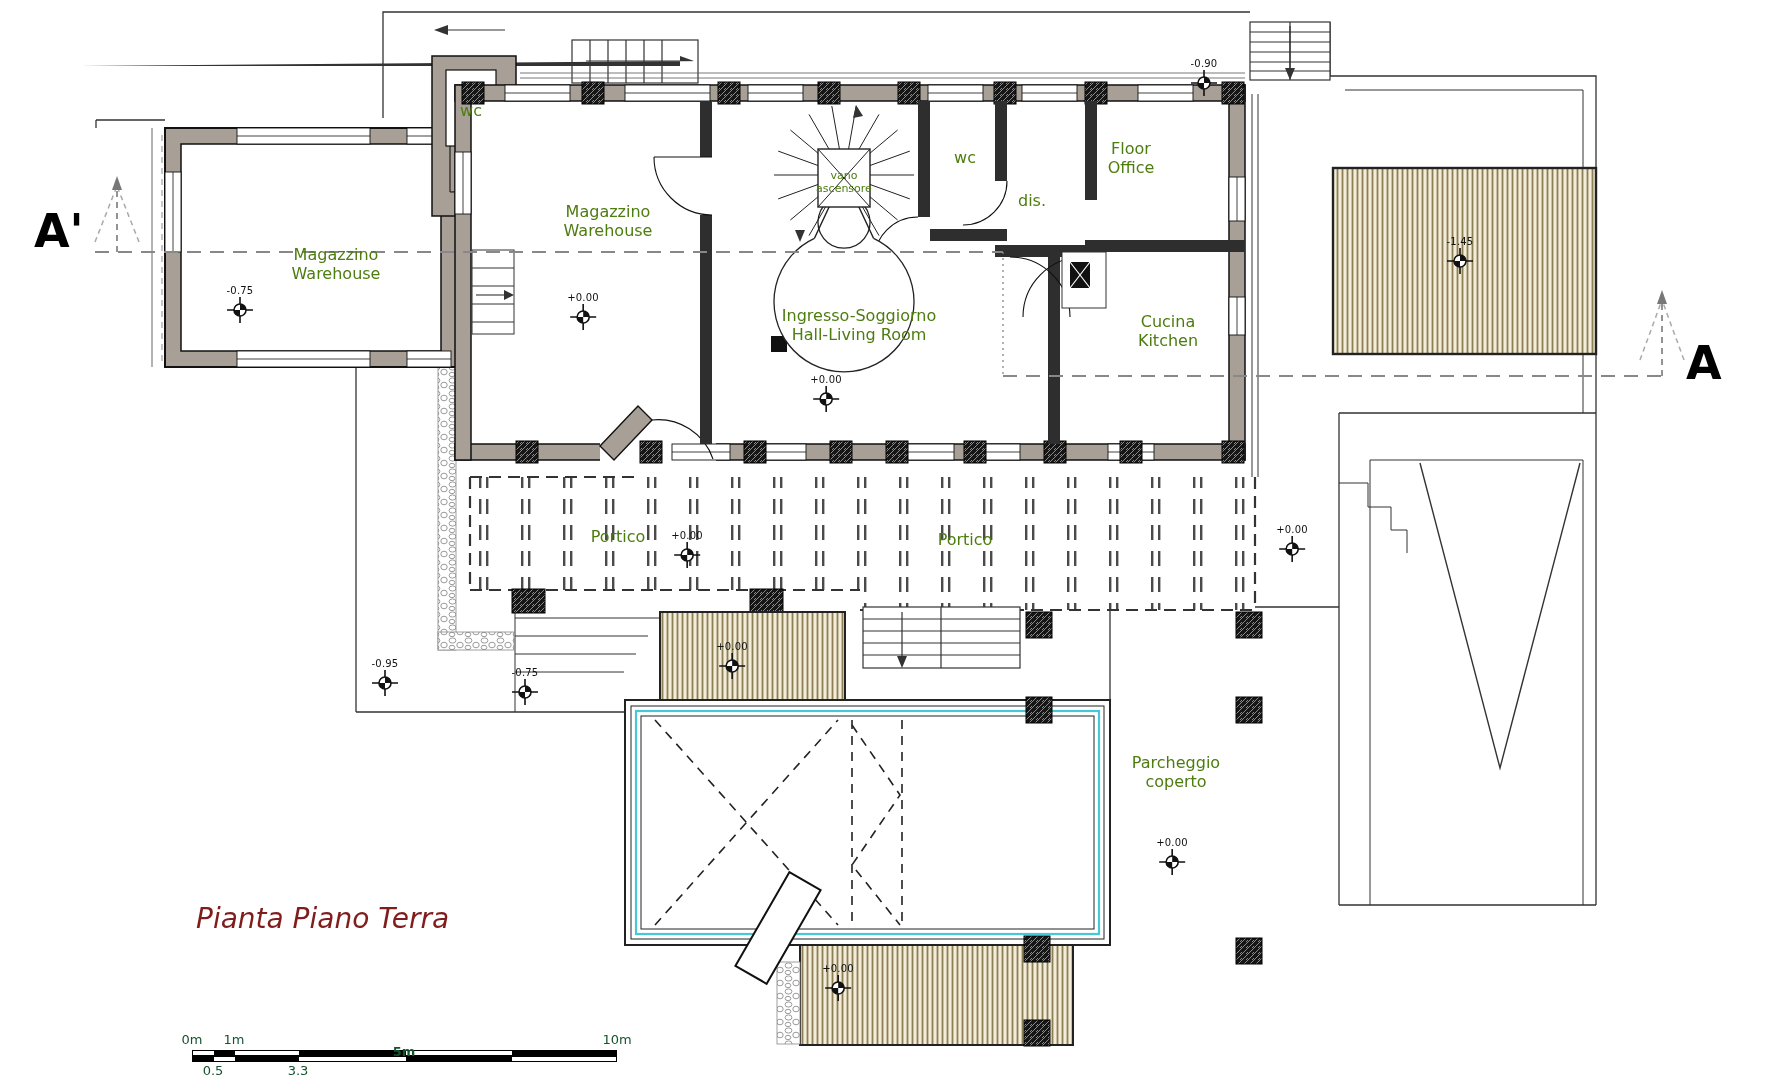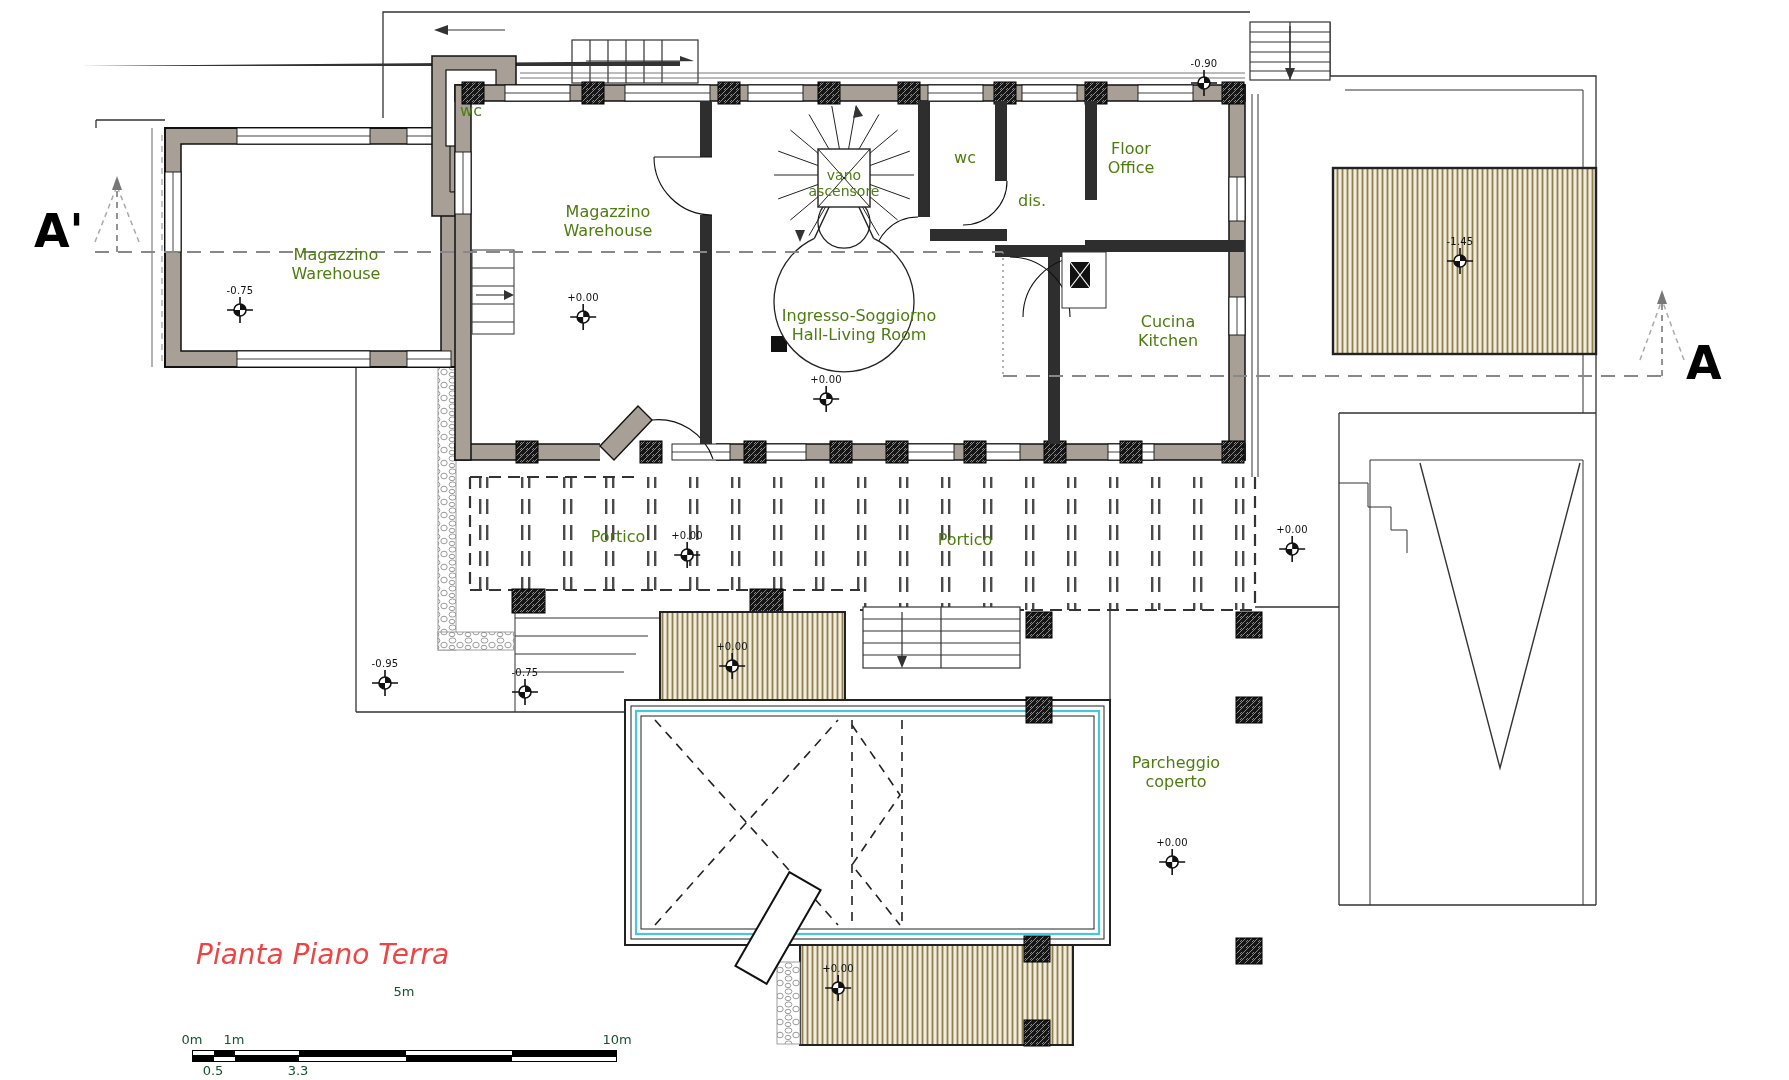--- a/index.html
+++ b/index.html
@@ -2,27 +2,27 @@
 <html><head>
 <meta charset="utf-8">
 <style>
   html,body{margin:0;padding:0;background:#fff;}
   #canvas{position:relative;width:1789px;height:1080px;background:#fff;overflow:hidden;
           font-family:"DejaVu Sans",sans-serif;}
   #plan{position:absolute;left:0;top:0;}
   .room-label{position:absolute;transform:translate(-50%,-50%);text-align:center;
 ryle    font:italic 13.5px/1.25 "DejaVu Sans",sans-serif;color:#4d7c0f;white-space:nowrap;}
   .room-label span{display:block;}
-  .room-label.small{font-size:14px;line-height:1.15;}
+  .room-label.small{font-size:11px;line-height:1.15;}
   .elev{position:absolute;transform:translate(-50%,-26px);display:flex;flex-direction:column;
         align-items:center;}
   .elev .val{font:10px "DejaVu Sans",sans-serif;color:#111;letter-spacing:.2px;}
   .sec{position:absolute;font:bold 46px "DejaVu Sans",sans-serif;color:#000;}
   .title-block{position:absolute;left:196px;top:900px;font:italic 28px/1.35 "DejaVu Sans",sans-serif;
-        color:#ef4444;margin-top:36px;}
+        color:#7f1d1d;}
   .bar{position:absolute;left:192px;width:425px;height:6px;border:1px solid #000;box-sizing:border-box;}
   #bar-top{top:1050px;background:linear-gradient(to right,#fff 0 21px,#000 21px 42px,#fff 42px 106px,#000 106px 213px,#fff 213px 319px,#000 319px 425px);}
   #bar-bot{top:1056px;background:linear-gradient(to right,#000 0 21px,#fff 21px 42px,#000 42px 106px,#fff 106px 213px,#000 213px 319px,#fff 319px 425px);}
   .stick{position:absolute;transform:translateX(-50%);font:13px "DejaVu Sans",sans-serif;color:#14532d;}
 </style>
 </head>
 <body>
 
 <div id="canvas">
 
@@ -436,19 +436,19 @@
 
 <div class="title-block">
   <div>Pianta Piano Terra</div>
 </div>
 
 <div id="bar-top" class="bar"></div>
 <div id="bar-bot" class="bar"></div>
 <div id="scale-ticks">
       <span class="stick" style="left: 192px; top: 1032px;">0m</span>
       <span class="stick" style="left: 234px; top: 1032px;">1m</span>
-      <span class="stick" style="left: 404px; top: 984px;">5m</span>
+      <span class="stick" style="left: 404px; top: 1044px; font-weight: bold;">5m</span>
       <span class="stick" style="left: 617px; top: 1032px;">10m</span>
       <span class="stick" style="left: 213px; top: 1063px;">0.5</span>
       <span class="stick" style="left: 298px; top: 1063px;">3.3</span>
     </div>
 
 </div>
 
 </body></html>

